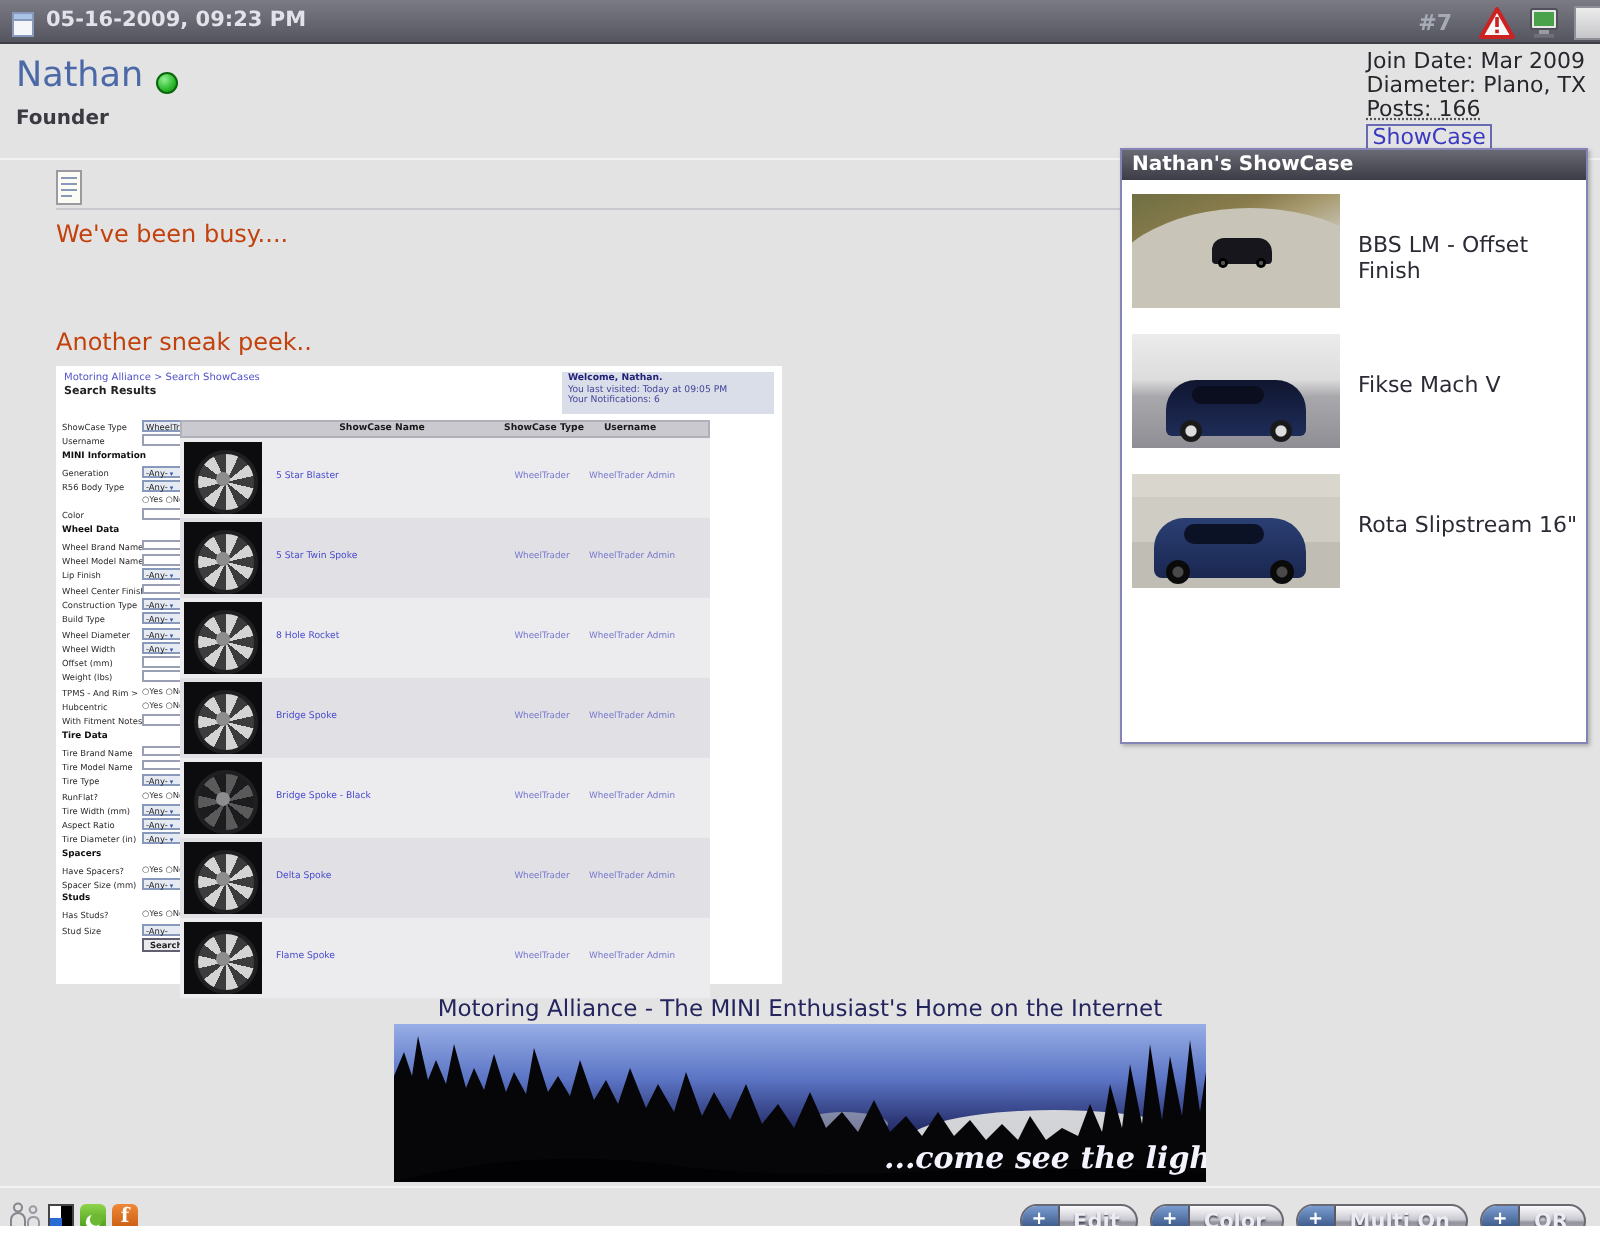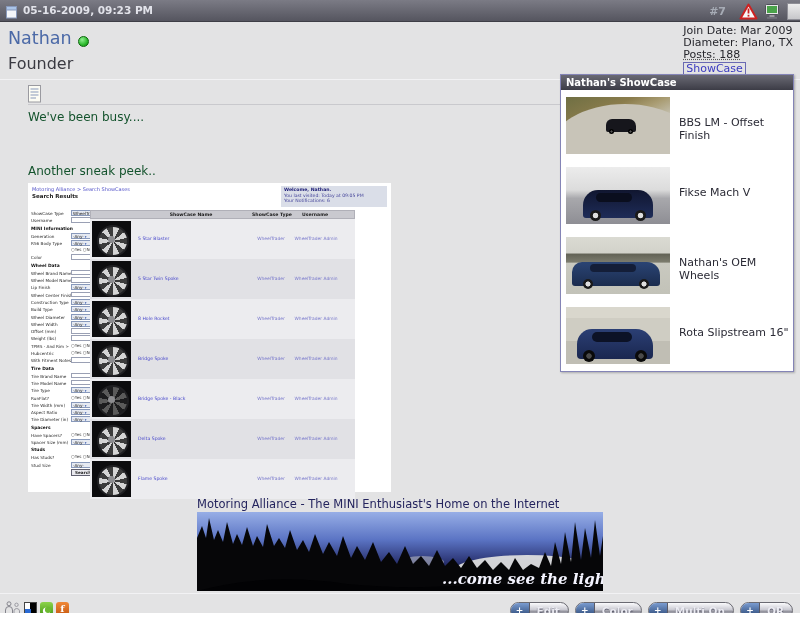--- a/index.html
+++ b/index.html
@@ -16,33 +16,33 @@
   .report-ic{position:absolute;right:42px;top:3px;cursor:pointer;}
   .ip-ic{position:absolute;right:18px;top:3px;cursor:pointer;}
   .cut-ic{position:absolute;right:0;top:3px;width:13px;height:17px;
           background:linear-gradient(#ececec,#c6c6ca);border:1px solid #8e8e96;border-right:none;}
 
   
   .username{position:absolute;left:8px;top:28px;font-size:17.5px;color:#4b69a7;text-decoration:none;}
   .online-dot{position:absolute;left:78px;top:36px;width:11px;height:11px;border-radius:50%;
               border:1px solid #0a660a;
               background:radial-gradient(circle at 35% 30%,#90f090,#2cb82c 60%,#128812);}
-  .usertitle{position:absolute;left:8px;top:54px;font-size:16px;color:#3a3a42;}
+  .usertitle{position:absolute;left:8px;top:54px;font-size:10px;color:#3a3a42;font-weight:bold;}
   .userinfo{position:absolute;right:7px;top:25px;font-size:11px;color:#26262c;line-height:12px;}
   .userinfo .posts{text-decoration:underline dotted #555;}
   .showcase-link{display:inline-block;margin-top:1px;border:1px solid #6a6ab2;padding:0 2px;
                  color:#3a3ac0;font-size:11px;text-decoration:none;cursor:pointer;}
 
   .divider{position:absolute;height:1px;background:#c6c6ca;border-bottom:1px solid #f2f2f4;}
   .d1{left:0;right:0;top:79px;}
   .d2{left:28px;right:28px;top:104px;border-bottom:none;background:#c9c9cd;}
   .d3{left:0;right:0;top:593px;}
 
   .posticon{position:absolute;left:28px;top:85px;}
-  .postline{position:absolute;left:28px;font-size:12px;color:#14532d;}
+  .postline{position:absolute;left:28px;font-size:12px;color:#c2410c;}
   .l1{top:110px;} .l2{top:137px;} .l3{top:164px;}
 
   
   .shot{position:absolute;left:28px;top:183px;width:363px;height:309px;background:#fff;}
   .sc-bc{position:absolute;left:4px;top:3px;font-size:5px;color:#5252c8;}
   .sc-title{position:absolute;left:4px;top:10px;font-size:5.5px;font-weight:bold;color:#222;}
   .welcome{position:absolute;right:4px;top:3px;width:106px;height:21px;background:#dadee8;
            padding:1px 3px;font-size:4.6px;line-height:5.6px;color:#44449a;}
   .welcome .w1{font-weight:bold;color:#22227a;}
 
@@ -115,21 +115,21 @@
   .scene-side .glass{left:18px;top:2px;width:46px;height:8px;background:#141e38;border-radius:5px;}
   .scene-side .cw{width:10px;height:10px;}
   .scene-side .w1{left:11px;} .scene-side .w2{right:11px;}
   .scene-front .car{left:11px;bottom:5px;width:76px;height:30px;}
   .scene-front .body{background:linear-gradient(#2b3f74,#1a2750);border-radius:15px 17px 4px 4px;}
   .scene-front .glass{left:15px;top:3px;width:40px;height:10px;background:#0c1226;border-radius:7px;}
   .scene-front .cw{width:12px;height:12px;background:radial-gradient(circle,#4a4a4a 28%,#0a0a0a 36%);}
   .scene-front .w1{left:6px;} .scene-front .w2{right:6px;}
 
   
-  .sig-caption{position:absolute;left:197px;top:497px;width:406px;text-align:left;
+  .sig-caption{position:absolute;left:197px;top:497px;width:406px;text-align:center;
                font-size:11.5px;color:#24245e;}
   .banner{position:absolute;left:197px;top:512px;width:406px;height:79px;cursor:pointer;}
 
   
   .social{position:absolute;left:4px;top:599px;display:flex;gap:3px;align-items:center;}
   .soc{display:inline-block;cursor:pointer;}
   .ic-delicious{width:13px;height:13px;border:1px solid #444;position:relative;
                 background:linear-gradient(to right,#fff 50%,#000 50%);}
   .ic-delicious::after{content:"";position:absolute;left:0;top:50%;width:50%;height:50%;background:#2a6ad4;}
   .ic-technorati{width:13px;height:13px;border-radius:3px;background:linear-gradient(#8cd44a,#4a9a1a);
@@ -173,21 +173,21 @@
         </svg></span>
     <span class="cut-ic"></span>
   </div>
 
   <a class="username">Nathan</a>
   <span class="online-dot"></span>
   <div class="usertitle">Founder</div>
   <div class="userinfo">
     <div>Join Date: Mar 2009</div>
     <div>Diameter: Plano, TX</div>
-    <div class="posts">Posts: 188</div>
+    <div class="posts">Posts: 166</div>
     <a class="showcase-link">ShowCase</a>
   </div>
 
   <div class="divider d1"></div>
   <span class="posticon"><svg width="13" height="18">
         <rect x="0.5" y="0.5" width="12" height="16.5" fill="#fcfcf4" stroke="#9a9aa0"></rect>
         <line x1="2.5" y1="4" x2="10.5" y2="4" stroke="#8899bb"></line>
         <line x1="2.5" y1="7" x2="10.5" y2="7" stroke="#8899bb"></line>
         <line x1="2.5" y1="10" x2="10.5" y2="10" stroke="#8899bb"></line>
         <line x1="2.5" y1="13" x2="8" y2="13" stroke="#8899bb"></line>
@@ -435,31 +435,20 @@
             <span class="car">
               <span class="body"></span>
               <span class="glass"></span>
               <span class="cw w1"></span>
               <span class="cw w2"></span>
             </span>
           </span>
           <span class="sc-label">Fikse Mach V</span>
         </div>
 
-        <div class="sc-item">
-          <span class="thumb scene-side">
-            <span class="car">
-              <span class="body"></span>
-              <span class="glass"></span>
-              <span class="cw w1"></span>
-              <span class="cw w2"></span>
-            </span>
-          </span>
-          <span class="sc-label">Nathan's OEM Wheels</span>
-        </div>
 
         <div class="sc-item">
           <span class="thumb scene-front">
             <span class="car">
               <span class="body"></span>
               <span class="glass"></span>
               <span class="cw w1"></span>
               <span class="cw w2"></span>
             </span>
           </span>

